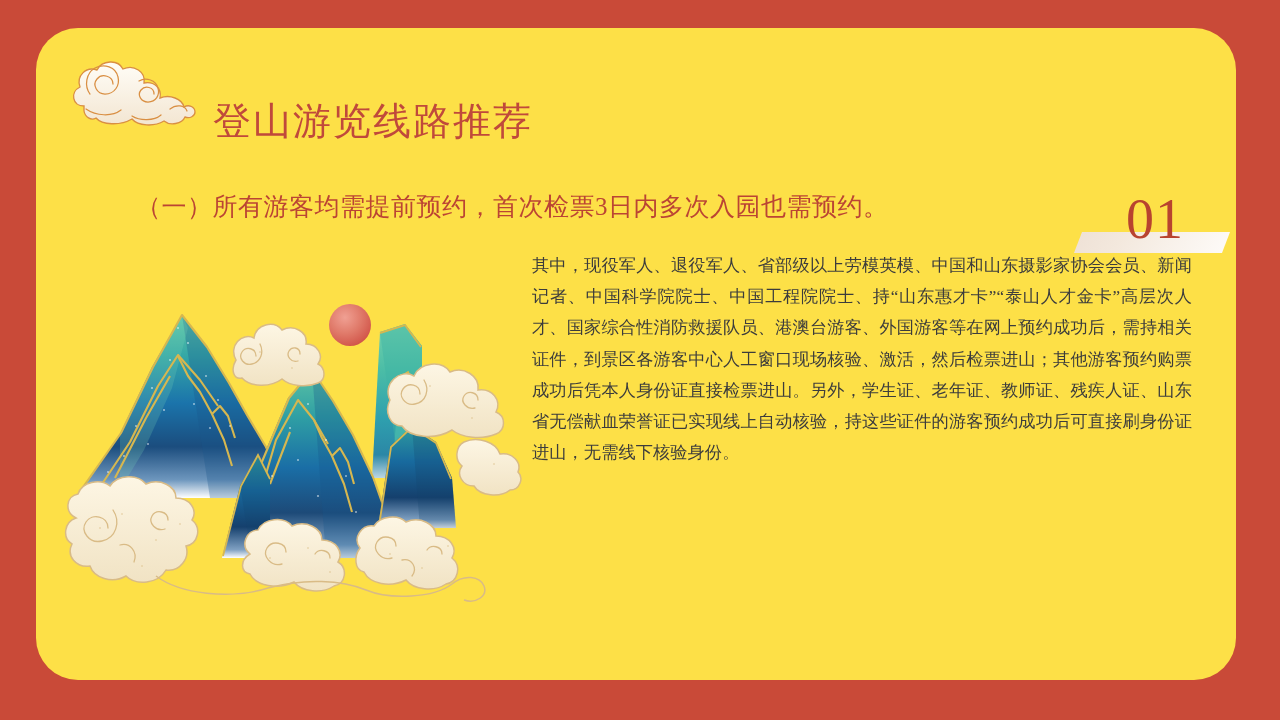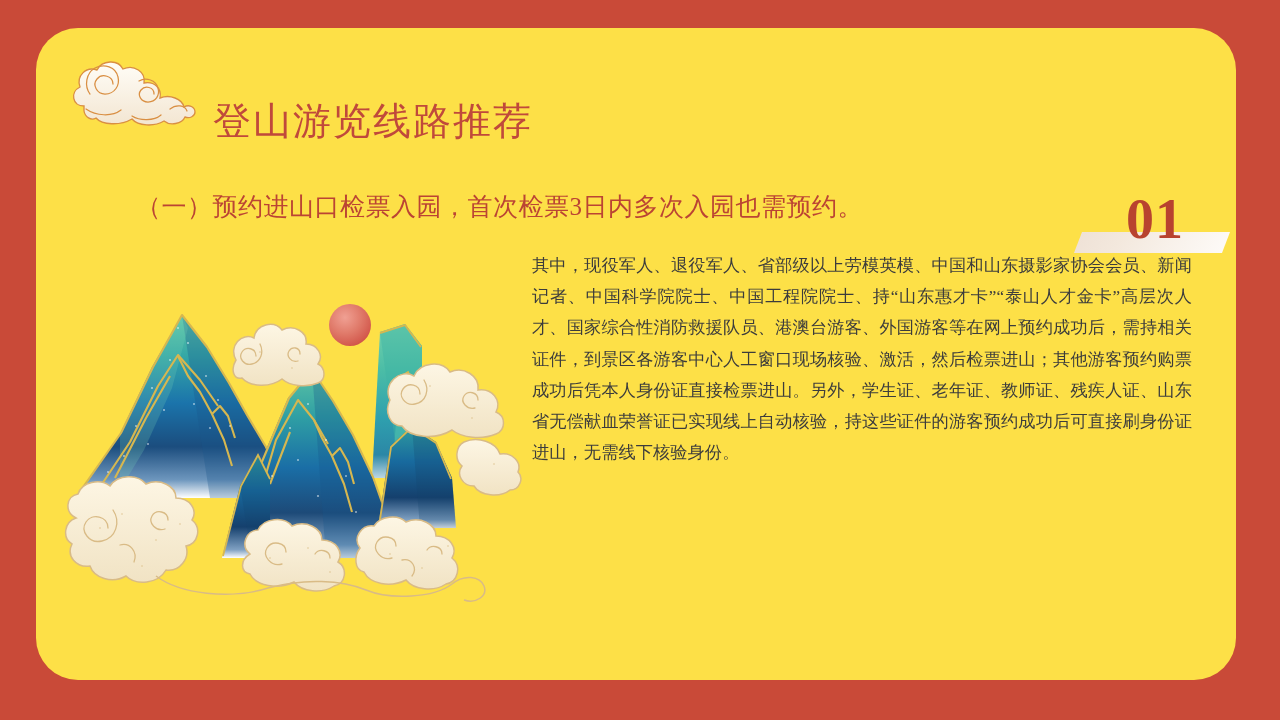--- a/index.html
+++ b/index.html
@@ -44,21 +44,21 @@
   }
   #number-band {
     position:absolute; left:22px; top:44px;
     width:148px; height:21px;
     background:linear-gradient(100deg,#efe2d7 0%,#f3e8dd 28%,#f8f1ea 62%,#fdfaf7 100%);
     transform:skewX(-21deg);
   }
   #section-number {
     position:absolute; left:70px; top:0px;
     font-size:56px; line-height:62px; color:#b8432f;
-    letter-spacing:1px; font-weight:700;
+    letter-spacing:1px; font-weight:400;
   }
 
   
   #illustration {
     position:absolute; left:24px; top:200px; width:470px; height:400px;
   }
   #illustration svg { display:block; width:100%; height:100%; }
 
   
   #body-copy {
@@ -105,21 +105,21 @@
           <path d="M66 62 C74 67 88 67 95 61"></path>
           <path d="M104 55 C110 50 119 51 121 57"></path>
         </g>
       </svg>
     </div>
 
     <div id="page-title">登山游览线路推荐</div>
   </div>
 
   <div id="subtitle-row">
-    <div id="subtitle">（一）预约进山口检票入园，首次检票3日内多次入园也需预约。</div>
+    <div id="subtitle">（一）所有游客均需提前预约，首次检票3日内多次入园也需预约。</div>
 
     <div id="section-number-badge">
       <div id="number-band"></div>
       <div id="section-number">01</div>
     </div>
   </div>
 
   <div id="illustration">
     <svg viewBox="0 0 470 400" xmlns="http://www.w3.org/2000/svg">
       <defs>

